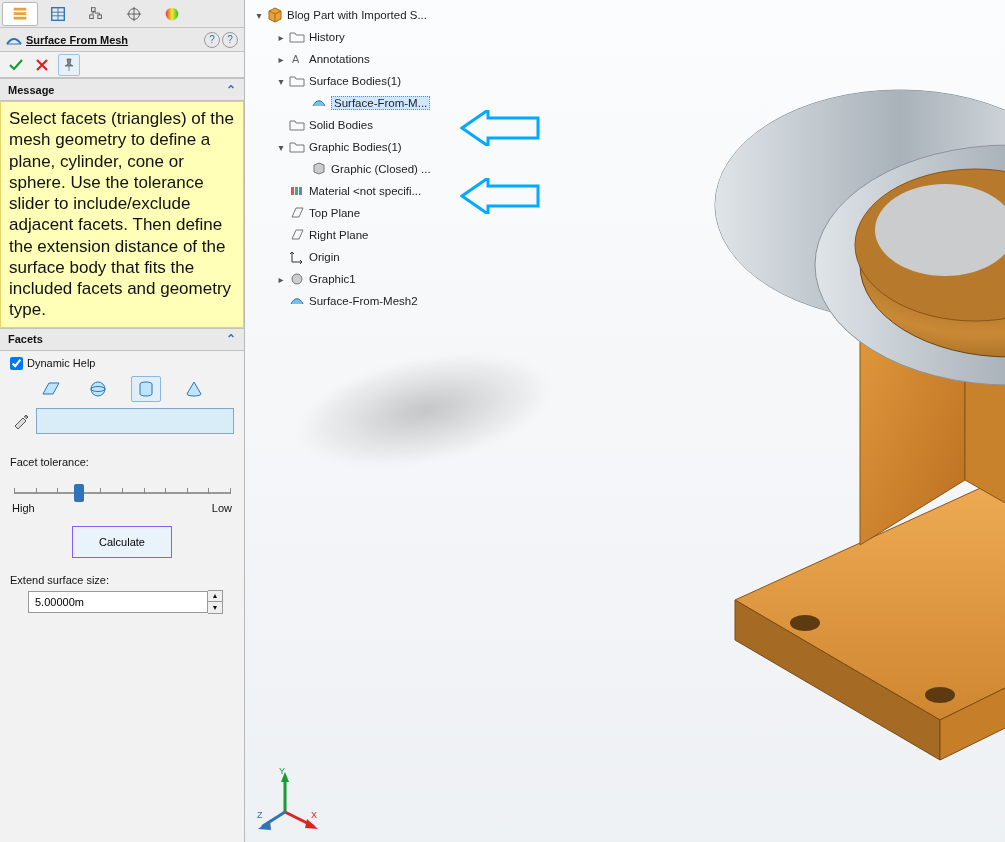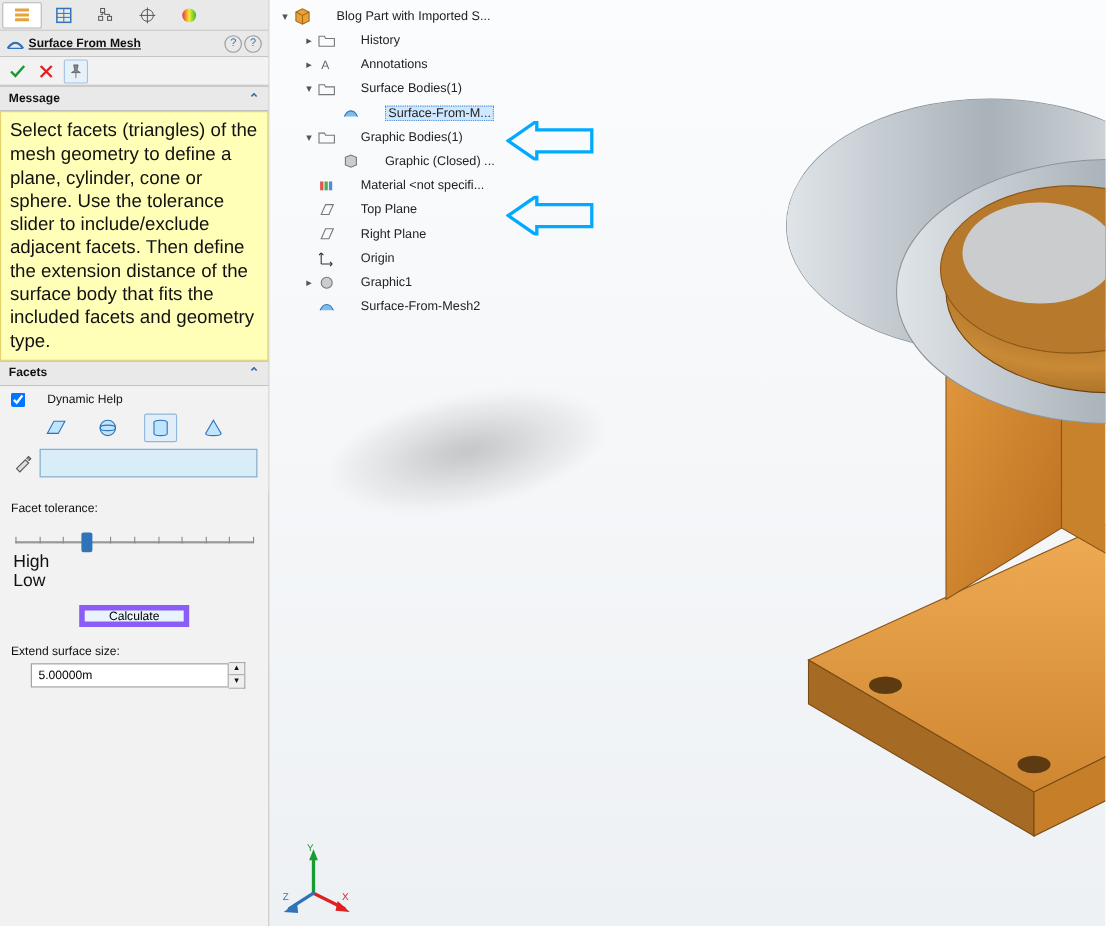--- a/index.html
+++ b/index.html
@@ -27,57 +27,57 @@
 
 
 .sect { border-top: 1px solid #c2c2c2; }
 .secthdr { height: 22px; display: flex; align-items: center; padding: 0 8px; background: #e9e9e9; font-weight: bold; cursor: pointer; border-bottom: 1px solid #c2c2c2; }
 .secthdr .chev { margin-left: auto; color: #3b6fa7; font-size: 12px; }
 
 .msgbody { background: #ffffb8; border: 1px solid #e4d36b; margin: 0; padding: 6px 8px; font-size: 17px; line-height: 1.25; }
 
 
 .facetsbody { padding: 6px 10px 14px; background: #f2f2f2; }
-.chk { display: flex; gap: 20px; margin-bottom: 6px; }
+.chk { display: flex; gap: 4px; margin-bottom: 6px; }
 .shape-row { display: flex; gap: 18px; justify-content: center; margin-bottom: 6px; }
 .shapebtn { width: 30px; height: 26px; display: flex; align-items: center; justify-content: center; border: 1px solid transparent; border-radius: 2px; cursor: pointer; }
 .shapebtn.pressed { background: #e0eef9; border-color: #8fb6dd; }
 .selrow { display: flex; align-items: center; gap: 4px; margin-top: 6px; }
 .selrow .paint { width: 22px; height: 22px; display: flex; align-items: center; justify-content: center; cursor: pointer; }
 .selrow .selbox { flex: 1; height: 26px; background: #d9edf9; border: 1px solid #7fa7cf; }
 
 
 .tolbody { padding: 8px 10px 10px; }
 .tolbody .lbl { margin-bottom: 10px; }
 .slider { position: relative; height: 20px; margin: 0 4px 4px; }
 .slider .track { position: absolute; top: 14px; left: 0; right: 0; height: 2px; background: #999; }
 .slider .tick { position: absolute; top: 10px; width: 1px; height: 6px; background: #888; }
 .slider .thumb { position: absolute; top: 6px; width: 10px; height: 18px; background: #2f73b8; border-radius: 2px; transform: translateX(-50%); }
-.minmax { display: flex; justify-content: space-between; font-size: 16px; margin-top: 2px; padding: 0 2px; flex-direction: column; }
-.calcbtn { display: block; margin: 12px auto 0; width: 100px; height: 20px; background: #e9f3fc; border: 5px solid #8b5cf6; font-size: 11px; cursor: pointer; }
+.minmax { display: flex; justify-content: space-between; font-size: 11px; margin-top: 2px; padding: 0 2px; }
+.calcbtn { display: block; margin: 12px auto 0; width: 100px; height: 32px; background: #e9f3fc; border: 1px solid #8b5cf6; font-size: 11px; cursor: pointer; }
 
 
 .extbody { padding: 6px 10px; }
 .extrow { display: flex; align-items: center; margin-top: 4px; }
 .extrow input { width: 180px; height: 22px; border: 1px solid #999; padding: 0 6px; font-size: 11px; margin-left: 18px; }
 .spinner { display: flex; flex-direction: column; border: 1px solid #999; border-left: none; }
 .spinner div { width: 14px; height: 11px; display: flex; align-items: center; justify-content: center; font-size: 7px; background: #efefef; cursor: pointer; }
 .spinner div:first-child { border-bottom: 1px solid #999; }
 
 
 .main { flex: 1; position: relative; background: linear-gradient(#fbfcfd, #eef1f4); overflow: hidden; }
 
 .tree { position: absolute; left: 8px; top: 4px; font-size: 11.5px; color: #222; z-index: 3; user-select: none; }
 .node { display: flex; align-items: center; height: 22px; white-space: nowrap; }
 .node .exp { width: 12px; display: inline-flex; justify-content: center; color: #555; cursor: pointer; font-size: 10px; }
 .node .ic { width: 18px; height: 18px; margin: 0 3px 0 1px; display: inline-flex; align-items: center; justify-content: center; }
 .node .ic svg { width: 16px; height: 16px; }
 .indent1 { padding-left: 22px; }
 .indent2 { padding-left: 44px; }
-.node span.label { cursor: default; margin-left: 19px; }
+.node span.label { cursor: default; }
 .node.highlight span.label { background: #cfe8ff; border: 1px dotted #4a90d9; padding: 0 2px; }
 
 
 .callout { position: absolute; z-index: 4; pointer-events: none; }
 
 
 .model-wrap { position: absolute; left: 300px; top: 40px; width: 680px; height: 760px; z-index: 1; }
 .shadow { position: absolute; left: 10px; top: 330px; width: 340px; height: 160px; background: radial-gradient(ellipse 50% 50% at 50% 50%, rgba(0,0,0,.20), rgba(0,0,0,0) 70%); transform: skewX(-30deg) rotate(-4deg); filter: blur(4px); }
 .model { position: absolute; left: 0; top: 0; width: 100%; height: 100%; }
 
@@ -297,20 +297,29 @@
     <div class="node indent2 highlight">
       <span class="exp"></span>
       <span class="ic">
           <svg viewBox="0 0 16 16">
             <path d="M2 11c3-7 9-7 12 0" fill="#7fbce6" stroke="#2f73b8"></path>
           </svg>
         </span>
       <span class="label">Surface-From-M...</span>
     </div>
     <div class="node indent1">
+      <span class="exp"></span>
+      <span class="ic">
+          <svg viewBox="0 0 16 16">
+            <path d="M1 4h5l1 2h8v7H1z" fill="none" stroke="#777"></path>
+          </svg>
+        </span>
+      <span class="label">Solid Bodies</span>
+    </div>
+    <div class="node indent1">
       <span class="exp">▾</span>
       <span class="ic">
           <svg viewBox="0 0 16 16">
             <path d="M1 4h5l1 2h8v7H1z" fill="none" stroke="#777"></path>
           </svg>
         </span>
       <span class="label">Graphic Bodies(1)</span>
     </div>
     <div class="node indent2">
       <span class="exp"></span>

